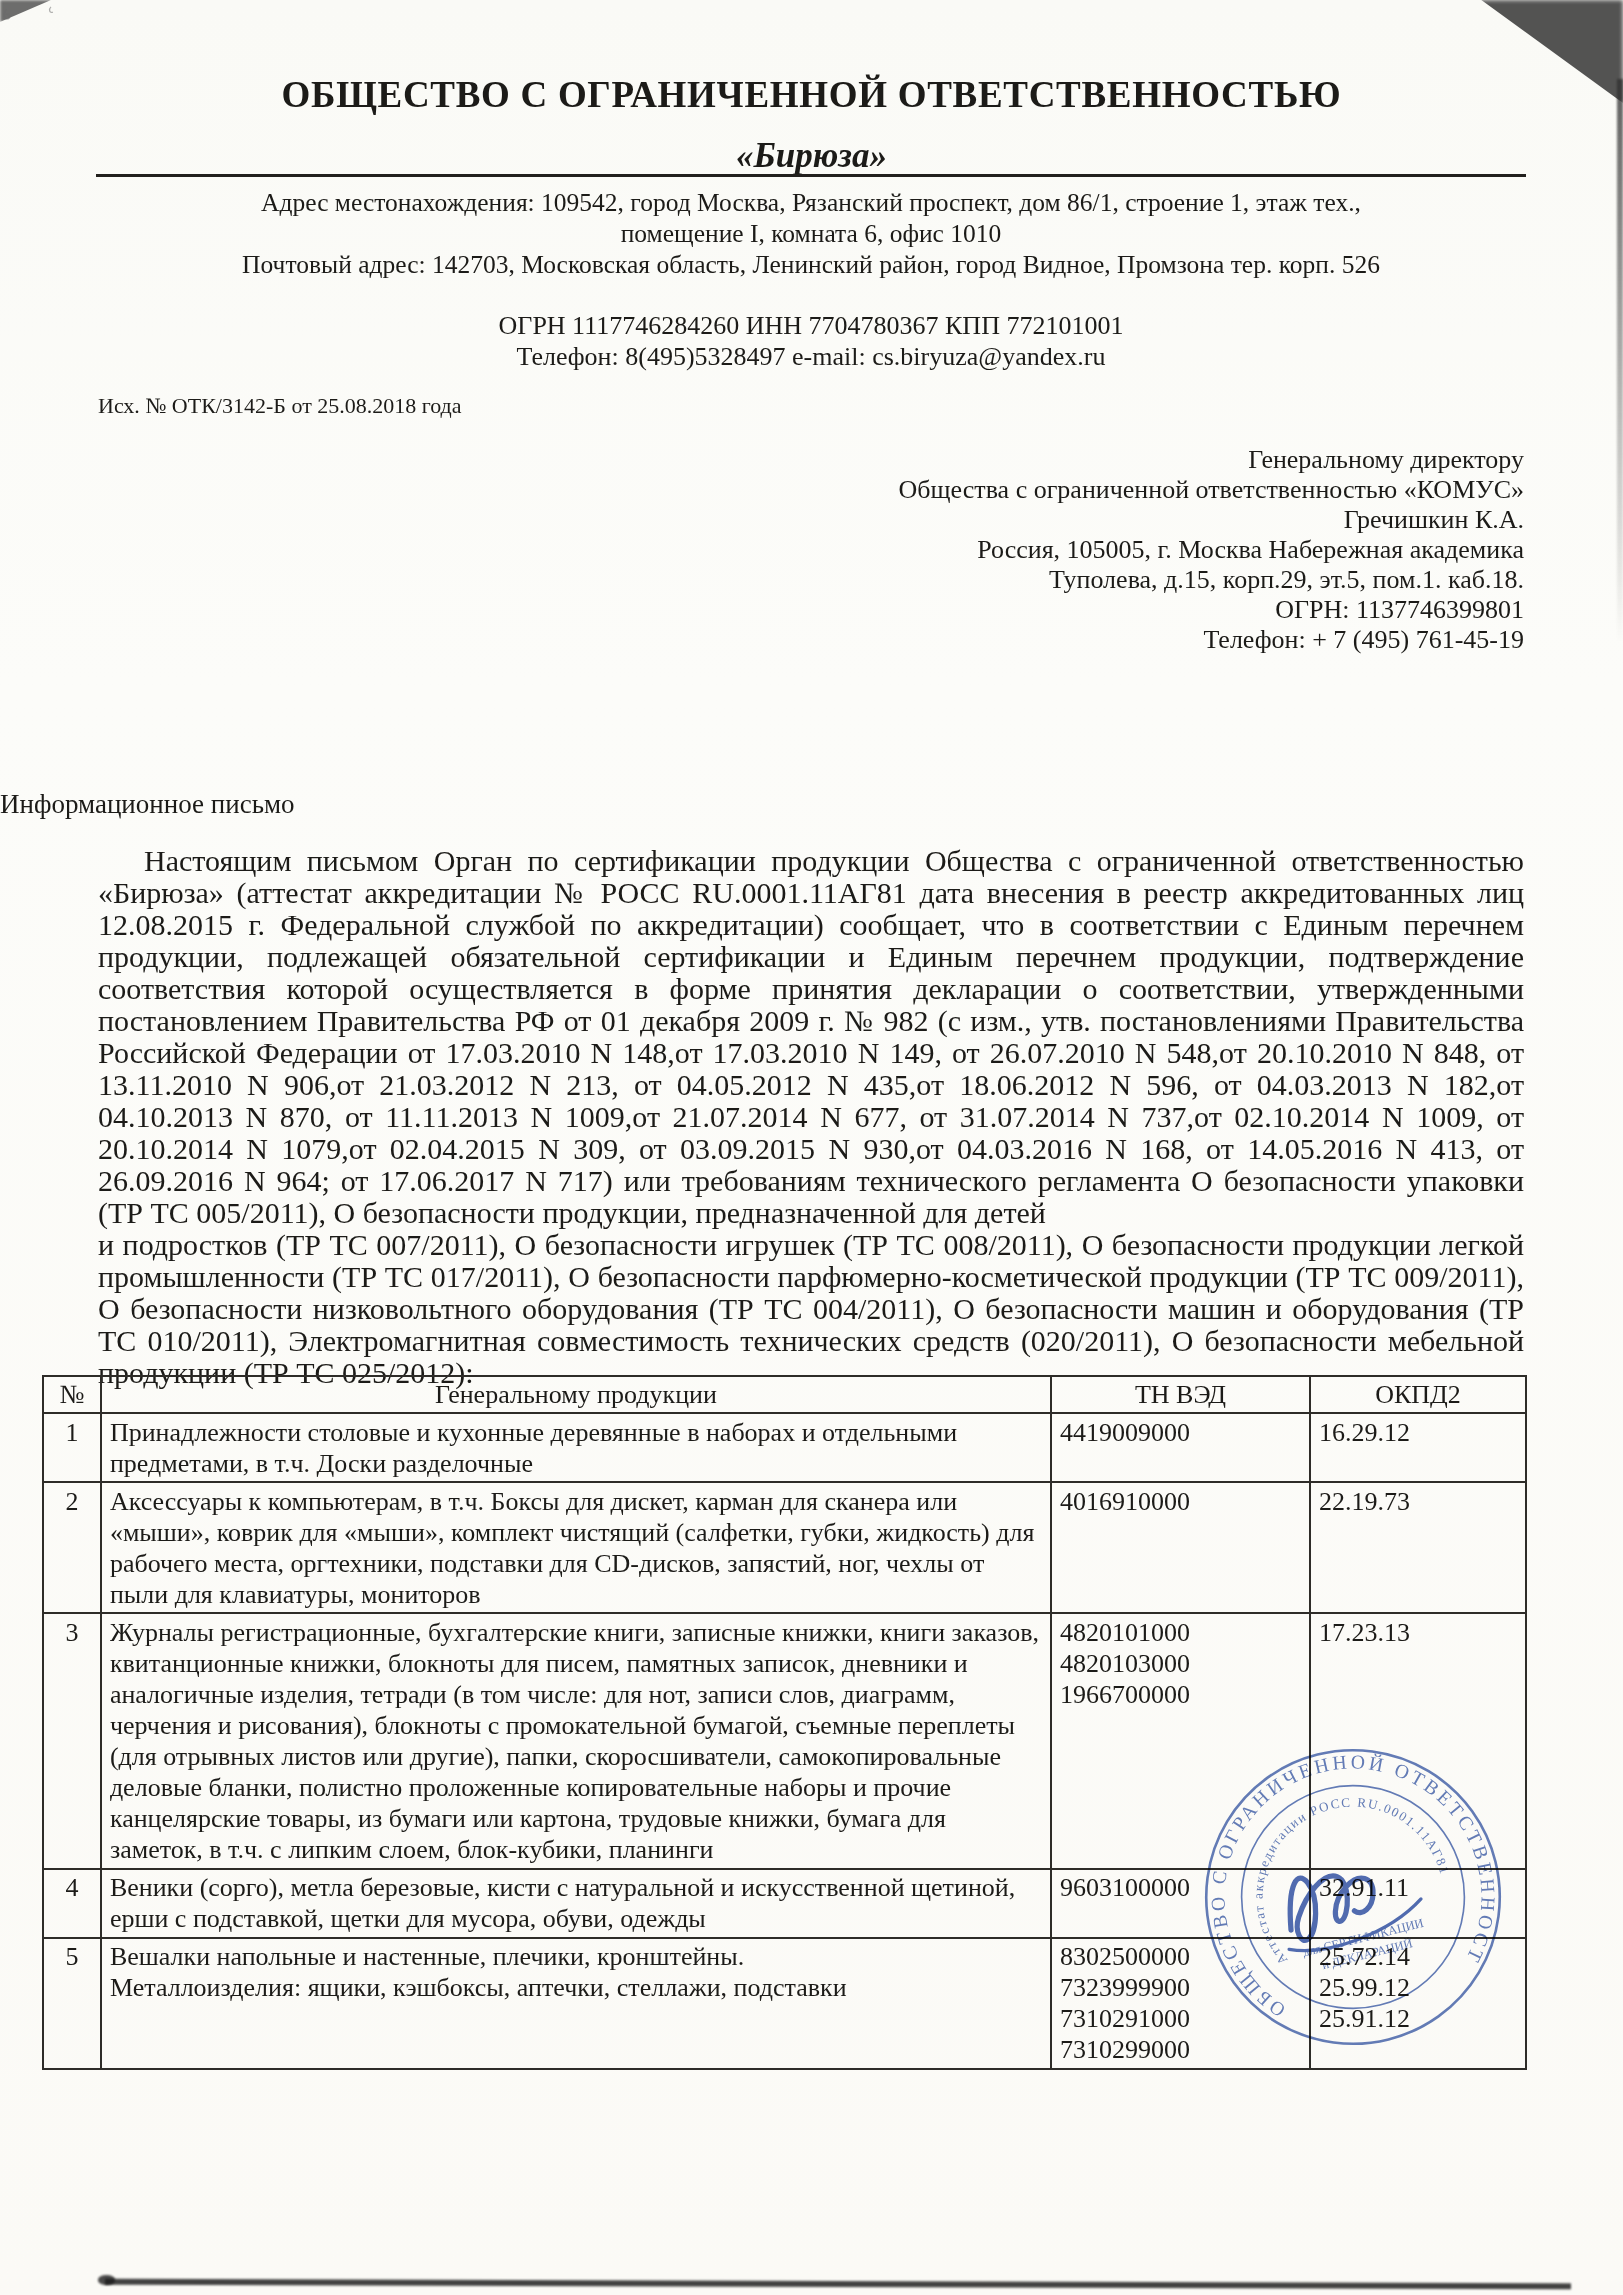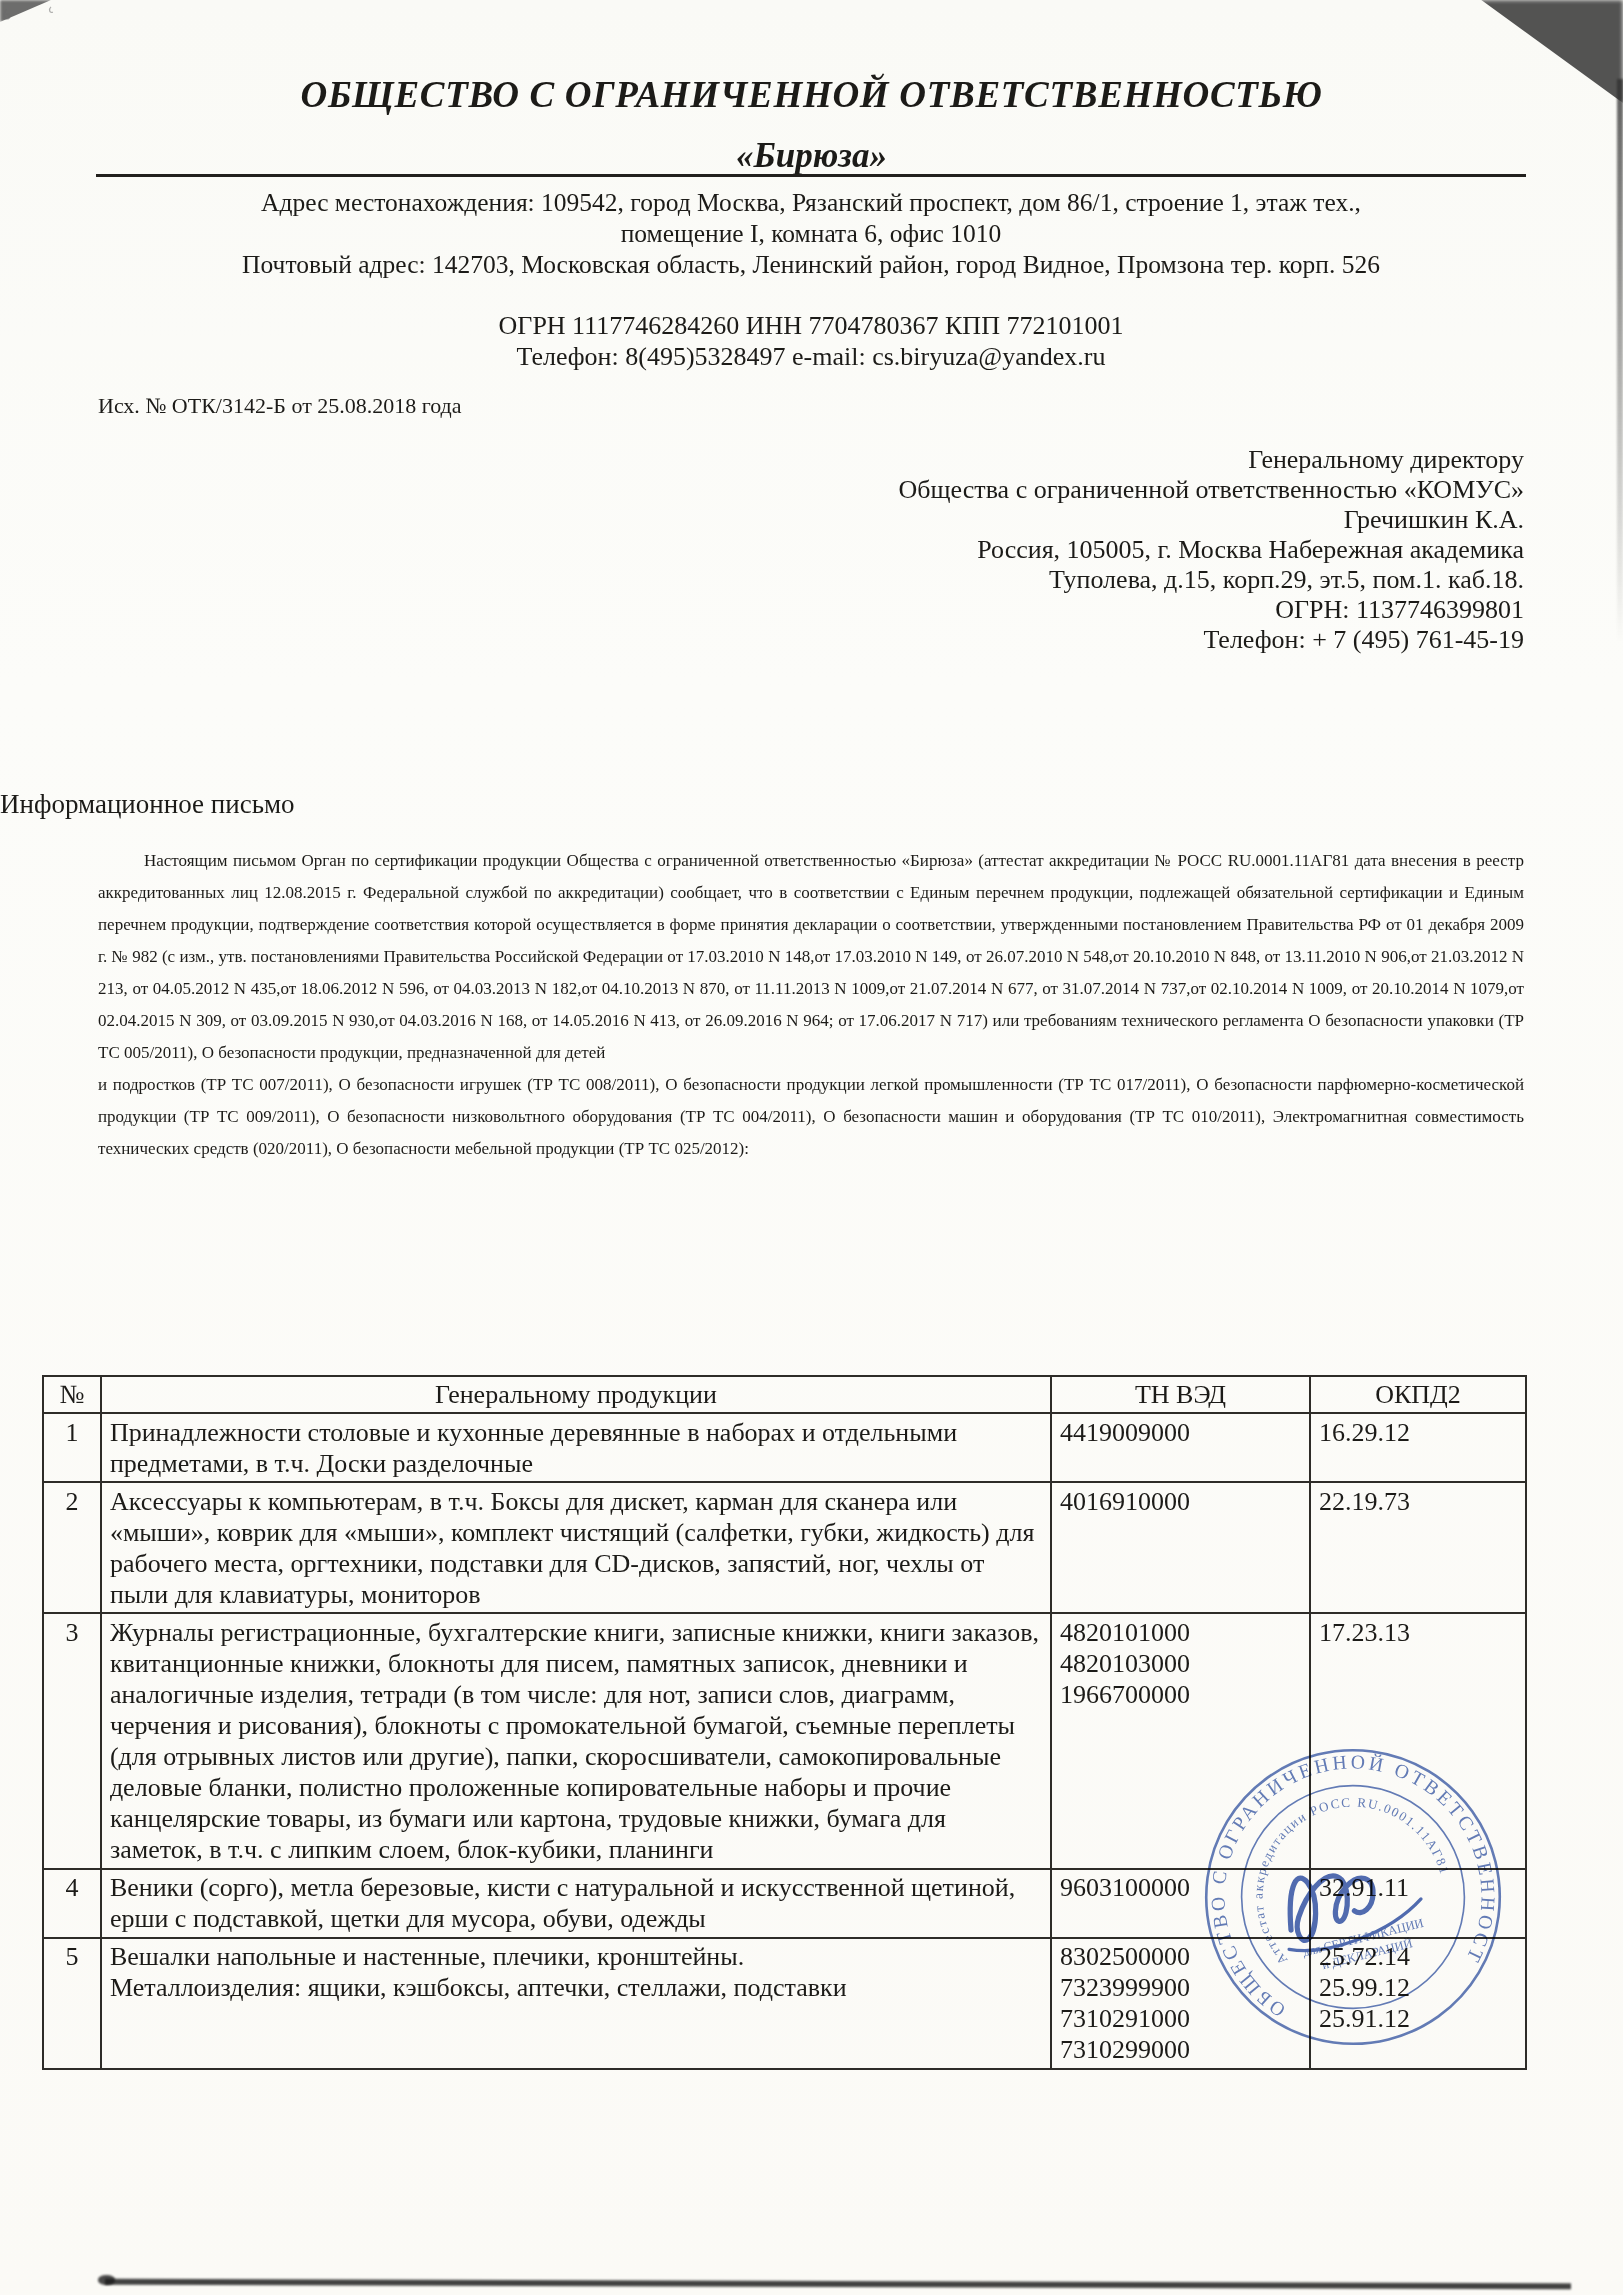--- a/index.html
+++ b/index.html
@@ -6,29 +6,29 @@
   .page{
     position:relative;
     width:1623px;height:2295px;
     background:linear-gradient(180deg,#fafaf6 0%,#fcfcf9 30%,#fbfaf6 100%);
     font-family:"Liberation Serif","DejaVu Serif",serif;
     color:#1c1b18;
     overflow:hidden;
   }
   
   .org-header{position:absolute;top:73px;left:0;width:100%;text-align:center;}
-  .org-name{font-size:37px;font-weight:bold;font-style:italic;letter-spacing:0.7px;}
+  .org-name{font-size:37px;font-weight:bold;letter-spacing:0.7px;}
   .org-short{font-size:35px;font-weight:bold;font-style:italic;margin-top:20px;}
   .header-rule{position:absolute;top:174px;left:96px;right:97px;height:3.3px;background:#22201d;}
   .address-block{position:absolute;top:187px;left:98px;right:99px;text-align:center;font-size:25.5px;line-height:31px;}
   .reg-block{position:absolute;top:310px;left:98px;right:99px;text-align:center;font-size:26px;line-height:31px;}
   .outgoing{position:absolute;top:393px;left:98px;font-size:22px;}
   .recipient{position:absolute;top:445px;right:99px;text-align:right;font-size:26px;line-height:30px;}
   .letter-title{position:absolute;top:789px;left:0;width:100%;text-align:left;font-size:27px;}
-  .letter-body{position:absolute;top:845px;left:98px;right:99px;font-size:17px;line-height:32px;text-align:justify;}
+  .letter-body{position:absolute;top:845px;left:98px;right:99px;font-size:30px;line-height:32px;text-align:justify;}
   .letter-body p{margin:0;}
   .letter-body .p1{text-indent:46px;}
   
   .doc-table{position:absolute;top:1375px;left:42px;width:1482px;border-collapse:collapse;font-size:26px;line-height:31px;table-layout:fixed;}
   .doc-table th,.doc-table td{border:2px solid #2e2c28;vertical-align:top;padding:2.6px 7.9px;font-weight:normal;}
   .doc-table th{text-align:center;padding:2px 3.9px;}
   .col-num{width:58px;}
   .col-name{width:950px;}
   .col-tnved{width:259px;}
   .col-okpd{width:216px;}

